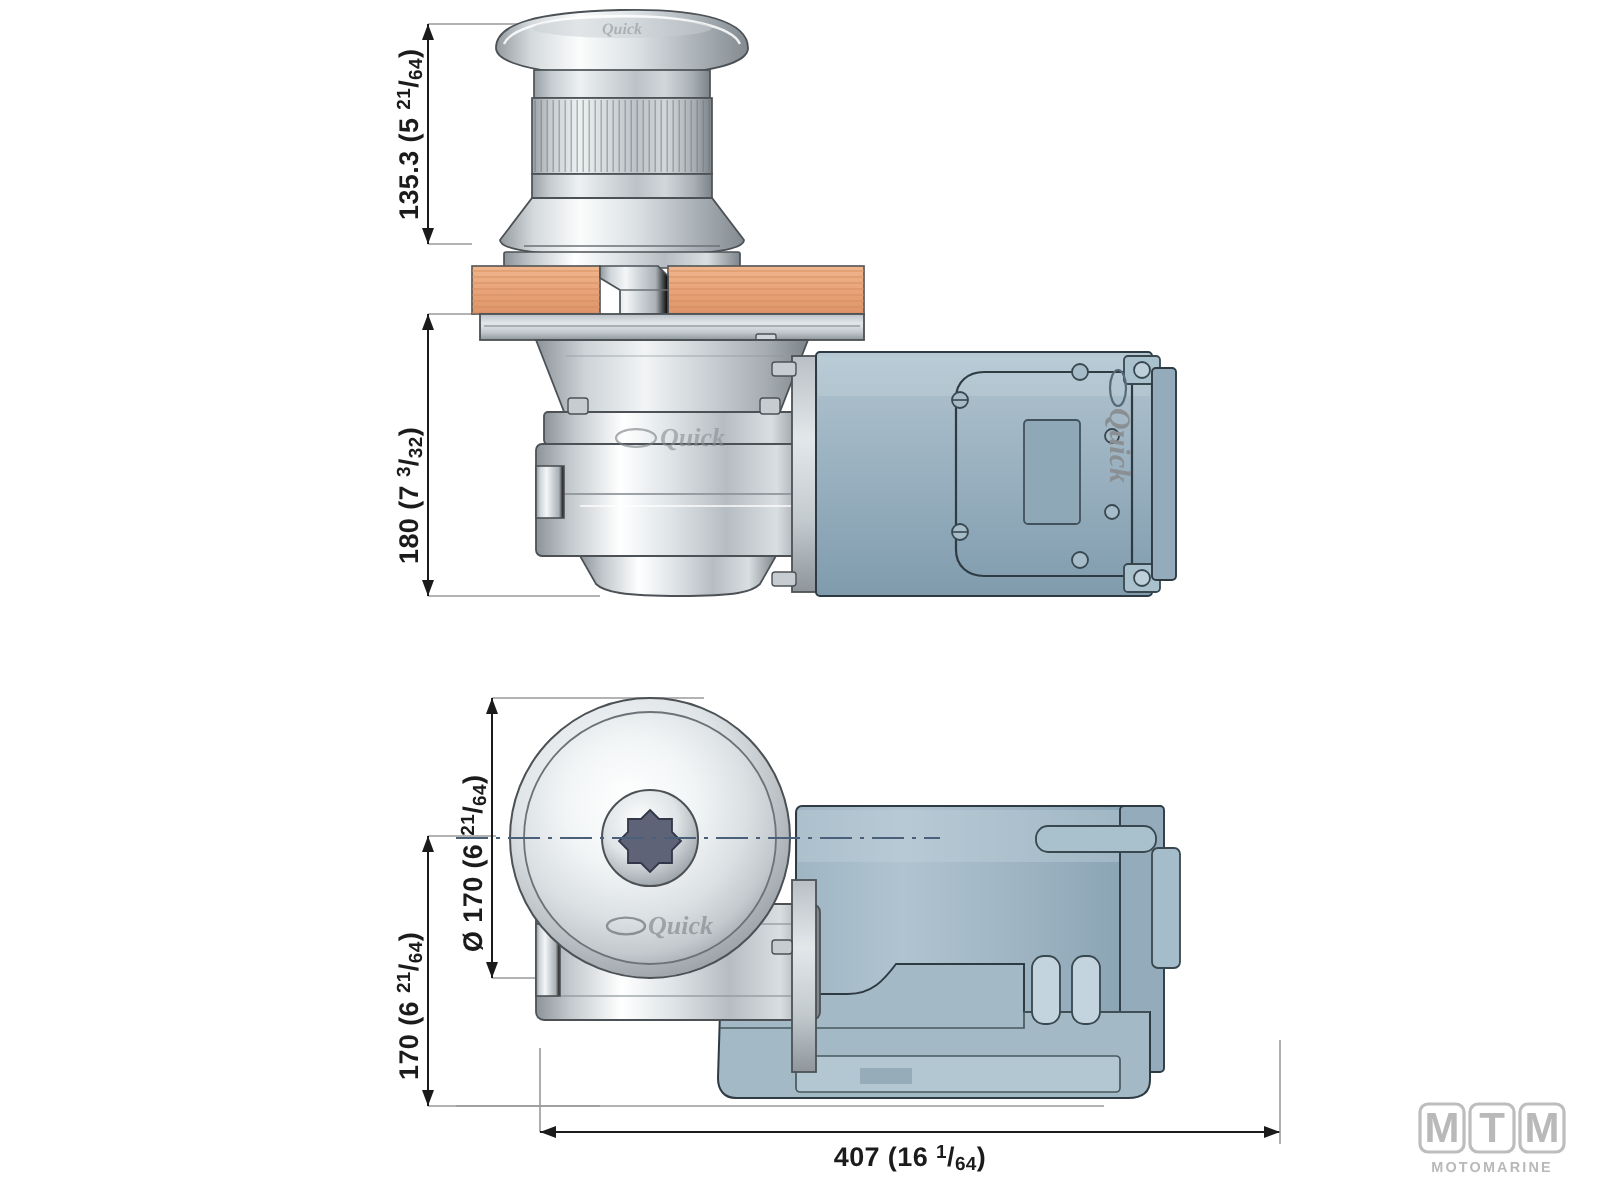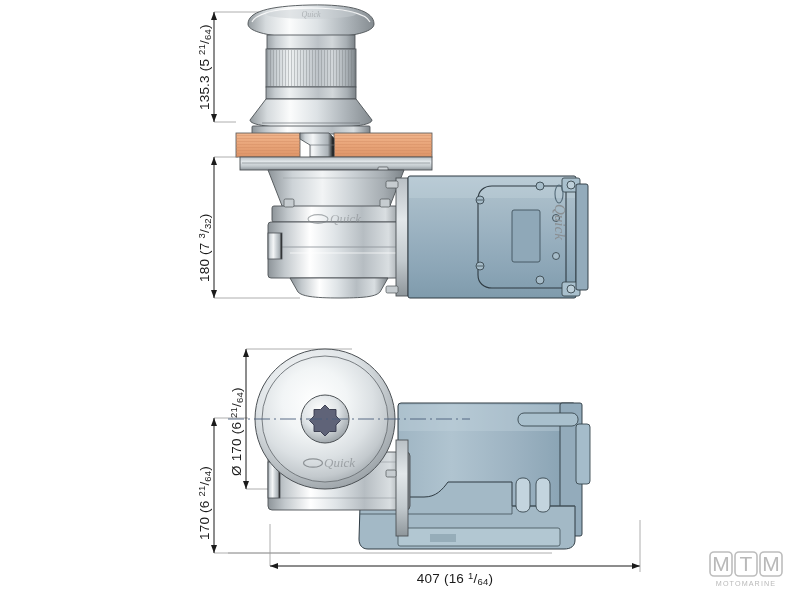--- a/index.html
+++ b/index.html
@@ -4,21 +4,21 @@
 <title>Quick Capstan Technical Drawing</title>
 <style>
   html,body{margin:0;padding:0;}
   body{
     width:800px;height:600px;
     background:#ffffff;
     font-family:"Liberation Sans", sans-serif;
     overflow:hidden;
     position:relative;
   }
-  #stage{position:absolute;left:0;top:0;width:800px;height:448px;}
+  #stage{position:absolute;left:0;top:0;width:800px;height:448px;font-weight:bold;}
   svg{display:block;}
   .dimtext{
     font-family:"Liberation Sans", sans-serif;
     font-size:13.5px;
     fill:#1b1b1b;
     letter-spacing:0.2px;
   }
   .dimtext .frac{font-size:9.5px;}
   .wm-letter{
     font-family:"Liberation Sans", sans-serif;

